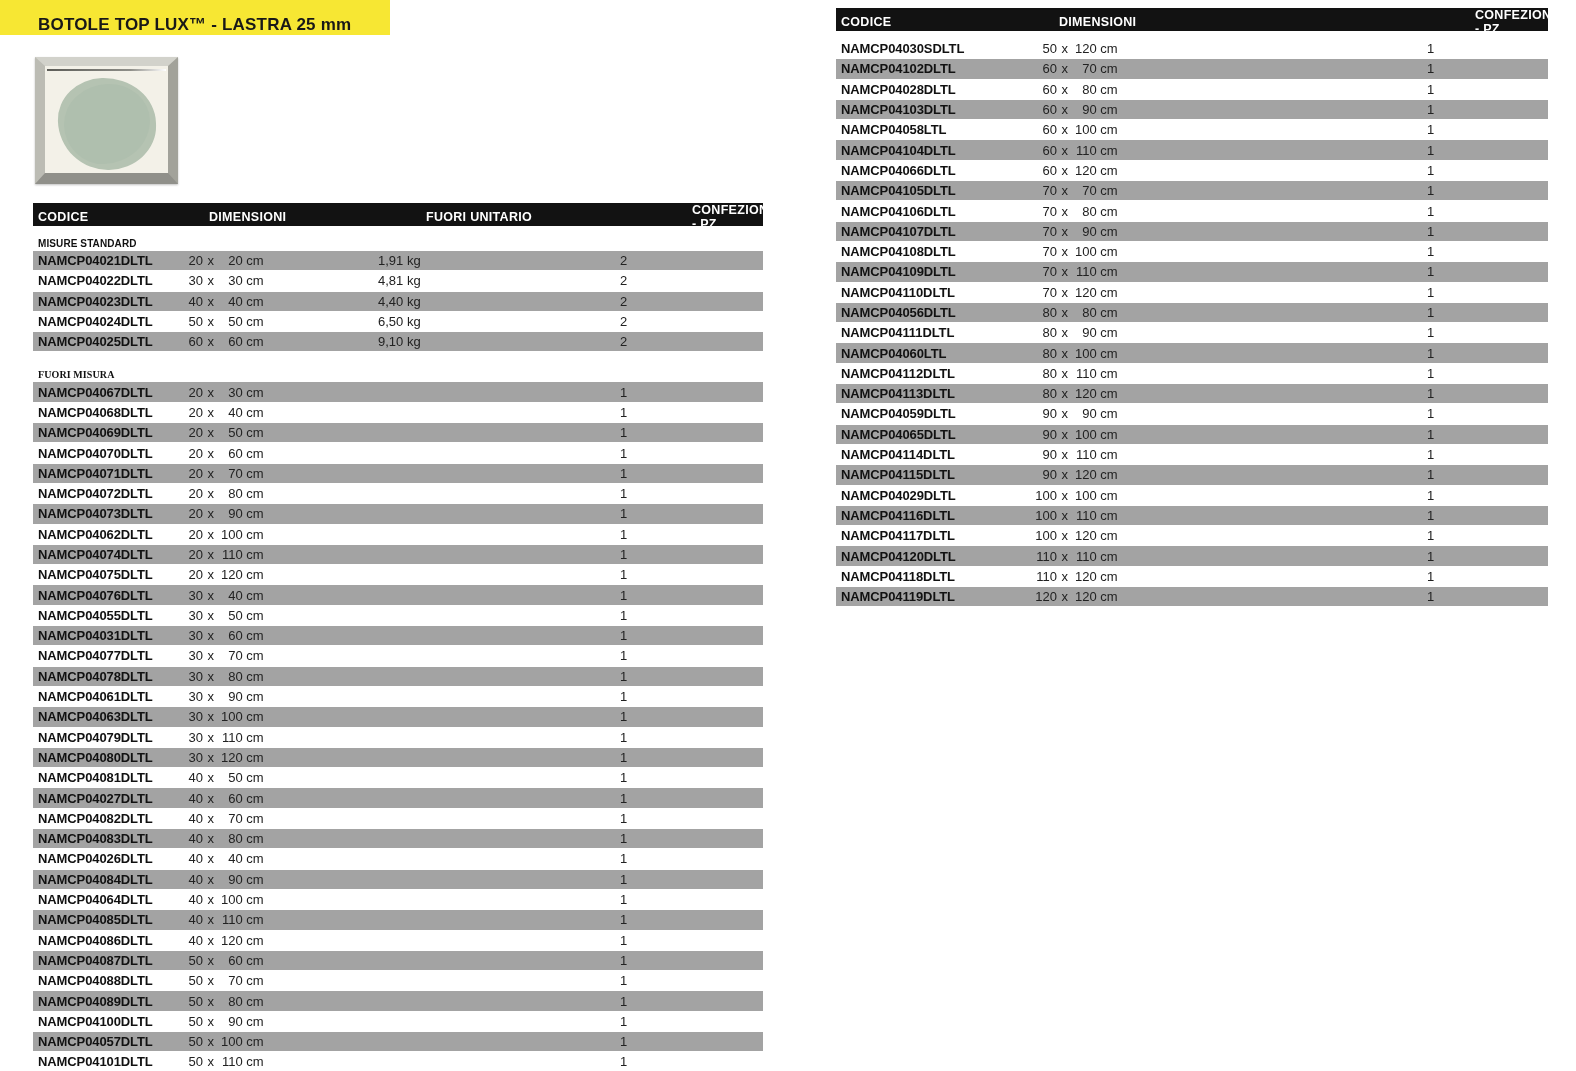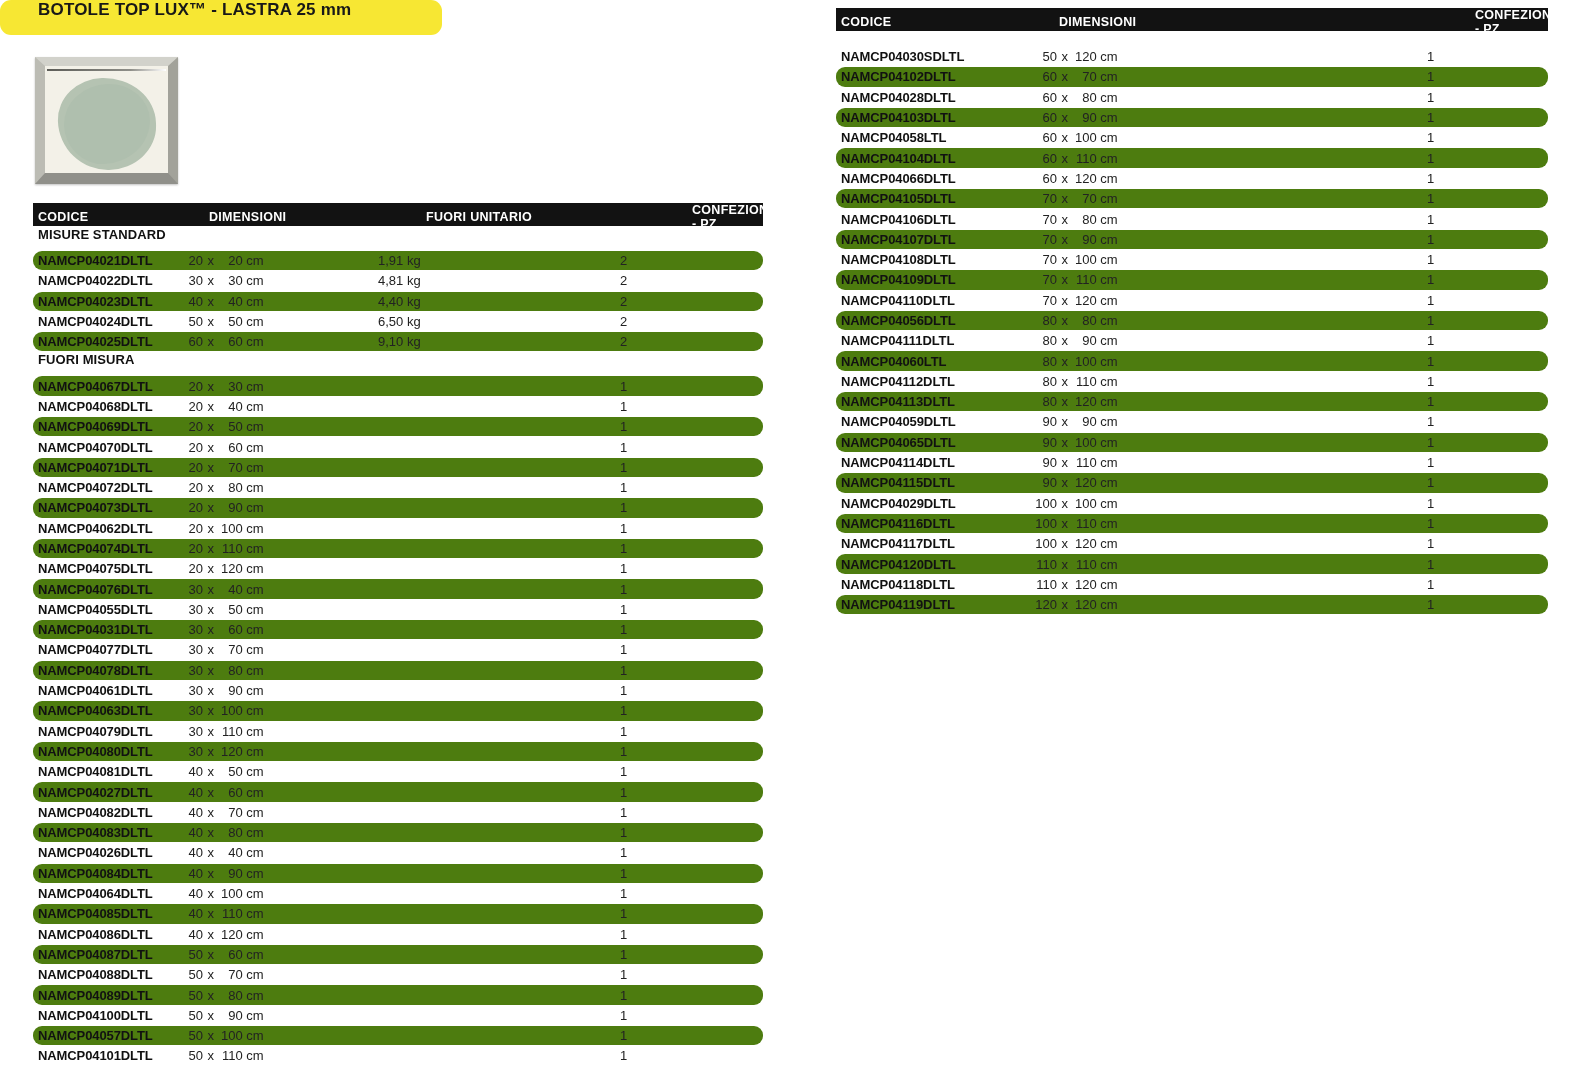--- a/index.html
+++ b/index.html
@@ -8,25 +8,24 @@
     font-family:"Liberation Sans", sans-serif;
     color:#1a1a1a;
     width:1576px; height:1071px;
     position:relative;
     overflow:hidden;
   }
   .page { position:absolute; inset:0; }
 
   
   .title-banner {
-    position:absolute; left:0; top:8; width:442px; height:35px;
+    position:absolute; left:0; top:8; width:390px; height:35px;
     background:#f7e733;
-    display:flex; align-items:flex-start;
+    display:flex; align-items:flex-end;
     padding-left:38px;
-    border-radius:11px;
   }
   .title-banner .title-text {
     font-size:17px; font-weight:bold; letter-spacing:0.2px; color:#181818;
   }
 
   
   .product-photo {
     position:absolute; left:35px; top:57px; width:143px; height:127px;
     border-style:solid; border-width:9px 10px 11px 10px;
     border-top-color:#d2d2cb; border-left-color:#bcbcb4;
@@ -58,35 +57,35 @@
   .thead {
     background:#121212; color:#ffffff;
     height:23px; align-items:center;
     font-size:12.5px; font-weight:bold; letter-spacing:0.3px;gap:24px;
   }
   .grid-left  { display:grid; grid-template-columns:152px 193px 242px 1fr; }
   .grid-right { display:grid; grid-template-columns:199px 392px 1fr; }
 
   .cell-code { padding-left:5px; }
 
-  .tbody.right-body { padding-top:16px; }
+  .tbody.right-body { padding-top:8px; }
 
   .section-label {
     height:25px; display:flex; align-items:flex-end;
-    font-size:13px; font-weight:bold; color:#111; letter-spacing:0.1px;
-    padding-left:5px; padding-bottom:9px;
-  }
-  .section-label.spaced { height:24px; }
+    font-size:10px; font-weight:bold; color:#111; letter-spacing:0.1px;
+    padding-left:5px; padding-bottom:2px;
+  }
+  .section-label.spaced { height:30px;font-family:Liberation Serif, serif; }
 
   .row {
     height:19.3px; margin-bottom:1px;
     align-items:center;
     font-size:13px; color:#222222;
   }
-  .row.alt { background:#4d7c0f;border-radius:9px; }
+  .row.alt { background:#a3a3a3; }
   .row .cell-code { font-weight:bold; color:#111; letter-spacing:-0.1px; }
 
   .dim-n { display:inline-block; text-align:right; }
   .dim-n.n1-left  { width:18px; }
   .dim-n.n2-left  { width:24px; }
   .dim-n.n1-right { width:22px; }
   .dim-n.n2-right { width:24px; }
   .dim-sep { padding:0 1px; }
 </style>
 </head>

